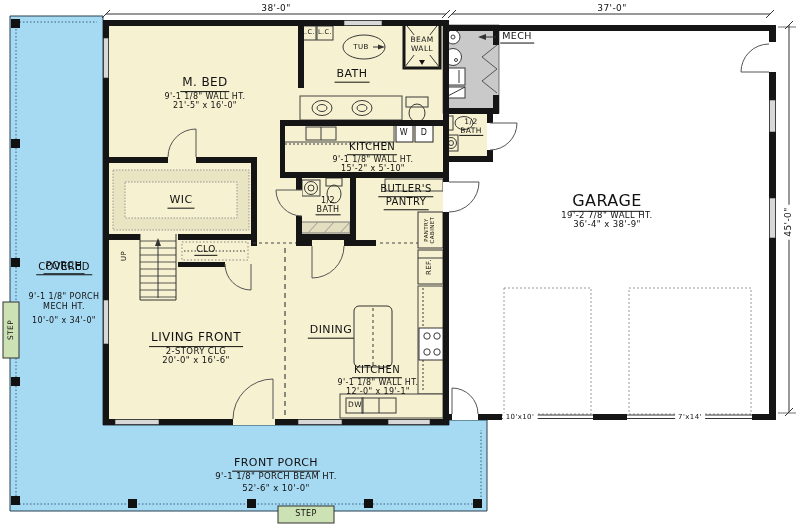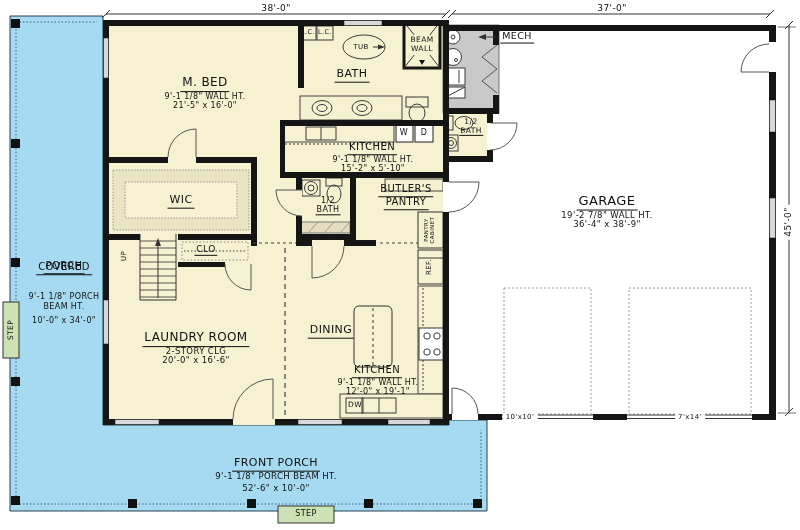--- a/index.html
+++ b/index.html
@@ -8,21 +8,21 @@
   #linework{position:absolute;left:0;top:0;}
   .lbl{position:absolute;transform:translate(-50%,-50%);white-space:nowrap;
        text-align:center;line-height:1.15;letter-spacing:.4px;color:#111;}
   .vlabel{position:absolute;transform:translate(-50%,-50%) rotate(-90deg);
           white-space:nowrap;text-align:center;line-height:1.05;letter-spacing:.4px;color:#111;}
   .rname{border-bottom:1.5px solid #111;padding:0 2px 1px 2px;display:inline-block;}
   .u{border-bottom:1.2px solid #111;display:inline-block;padding:0 1px;}
   .whitebg{background:#fff;padding:0 3px;}
   .fs6{font-size:6.5px}.fs7{font-size:7px}.fs75{font-size:7.5px}.fs8{font-size:8px}
   .fs85{font-size:8.5px}.fs9{font-size:9px}.fs95{font-size:9.5px}.fs10{font-size:10px}
-  .fs105{font-size:10px}.fs11{font-size:11px}.fs12{font-size:12px}.fs13{font-size:13px}
+  .fs105{font-size:10px}.fs11{font-size:11px}.fs12{font-size:12px}.fs13{font-size:16px}
   .fs55{font-size:5.5px}
 </style>
 </head>
 <body>
 
 <div id="plan">
 
 <svg id="linework" width="800" height="530" viewBox="0 0 800 530">
 
   <g>
@@ -297,25 +297,25 @@
 
 <div class="lbl fs13" style="left:607px;top:202px"><span class="rname">GARAGE</span></div>
 <div class="lbl fs85" style="left:607px;top:216px">19'-2 7/8" WALL HT.</div>
 <div class="lbl fs85" style="left:607px;top:225px">36'-4" x 38'-9"</div>
 <div class="lbl fs7 whitebg" style="left:520px;top:417px">10'x10'</div>
 <div class="lbl fs7 whitebg" style="left:690px;top:417px">7'x14'</div>
 
 <div class="lbl fs105" style="left:64px;top:268px"><span class="rname">COVERED</span></div>
 <div class="lbl fs105" style="left:64px;top:267px"><span class="rname">PORCH</span></div>
 <div class="lbl fs8" style="left:64px;top:297px">9'-1 1/8" PORCH</div>
-<div class="lbl fs8" style="left:64px;top:307px">BEAM HT.</div>
+<div class="lbl fs8" style="left:64px;top:307px">MECH HT.</div>
 <div class="lbl fs8" style="left:64px;top:321px">10'-0" x 34'-0"</div>
 <div class="vlabel fs75" style="left:11px;top:330px">STEP</div>
 
-<div class="lbl fs12" style="left:196px;top:339px"><span class="rname">LAUNDRY ROOM</span></div>
+<div class="lbl fs12" style="left:196px;top:339px"><span class="rname">LIVING FRONT</span></div>
 <div class="lbl fs85" style="left:196px;top:352px">2-STORY CLG</div>
 <div class="lbl fs85" style="left:196px;top:361px">20'-0" x 16'-6"</div>
 <div class="lbl fs11" style="left:331px;top:331px"><span class="rname">DINING</span></div>
 <div class="lbl fs10" style="left:377px;top:371px"><span class="rname">KITCHEN</span></div>
 <div class="lbl fs8" style="left:378px;top:383px">9'-1 1/8" WALL HT.</div>
 <div class="lbl fs8" style="left:378px;top:392px">12'-0" x 19'-1"</div>
 <div class="lbl fs75" style="left:355px;top:405px">DW</div>
 
 <div class="lbl fs11" style="left:276px;top:464px"><span class="rname">FRONT PORCH</span></div>
 <div class="lbl fs85" style="left:276px;top:477px">9'-1 1/8" PORCH BEAM HT.</div>

